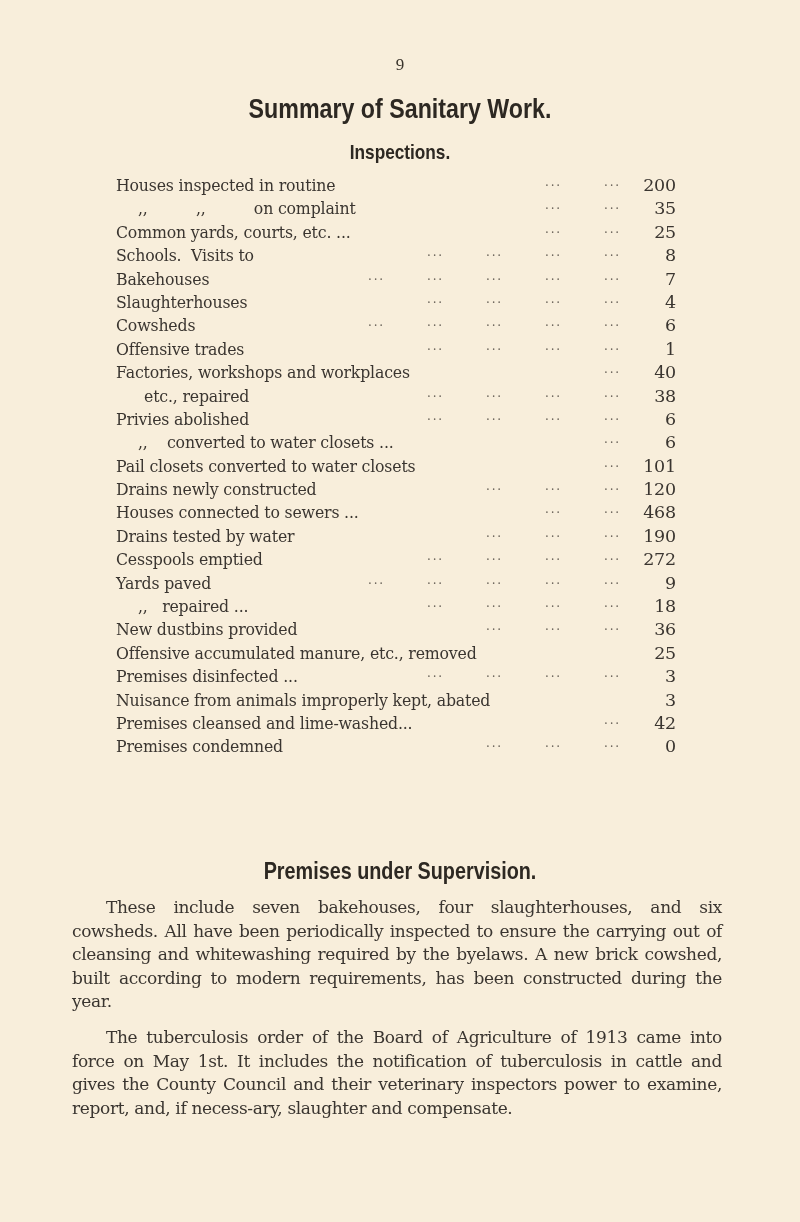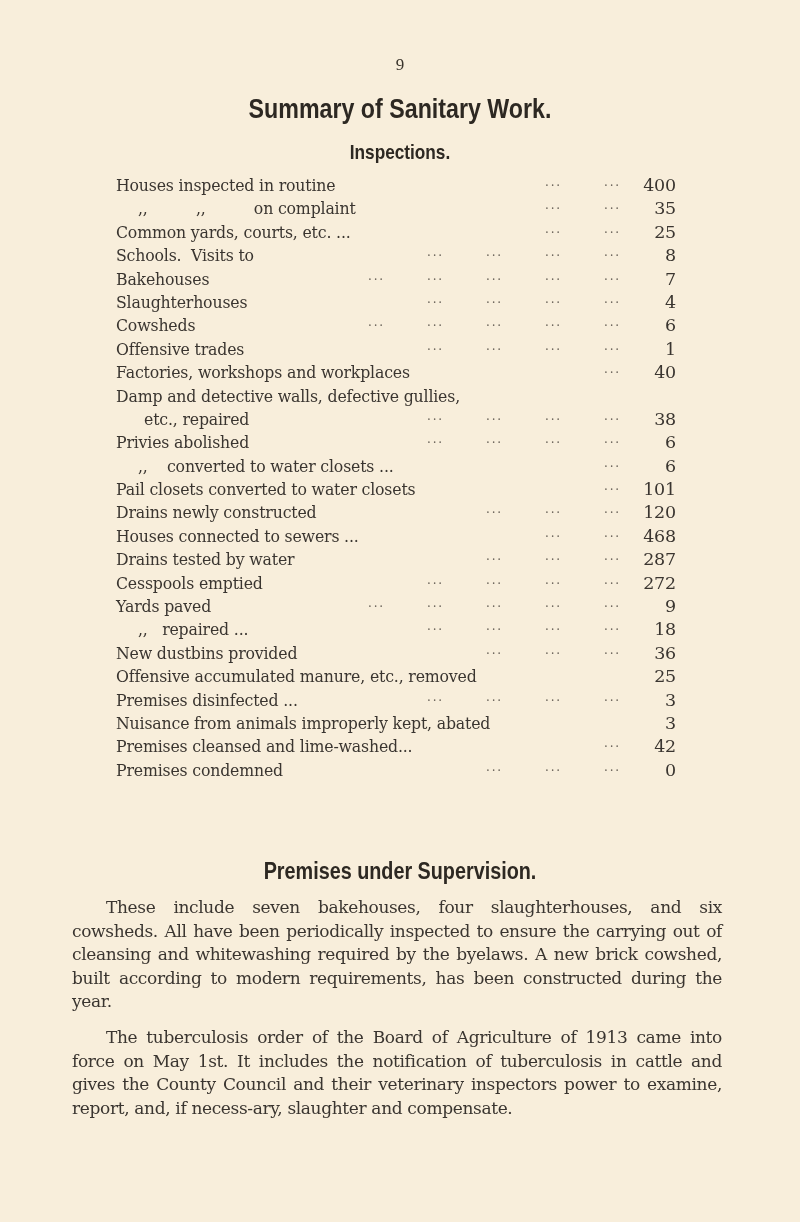--- a/index.html
+++ b/index.html
@@ -63,21 +63,21 @@
   <div class="title">Summary of Sanitary Work.</div>
   <div class="subtitle">Inspections.</div>
 
   <div class="rows" id="rows">
       <div class="row">
         <span class="label" style="white-space: pre;">Houses inspected in routine</span>
         <div class="dots">
           <span style="left: 429px; letter-spacing: -1px;">. . .</span>
           <span style="left: 488px; letter-spacing: -1px;">. . .</span>
         </div>
-        <span class="value">400</span>
+        <span class="value">200</span>
       </div>
       <div class="row">
         <span class="label indent-ditto" style="white-space: pre;">,,          ,,          on complaint</span>
         <div class="dots">
           <span style="left: 429px; letter-spacing: -1px;">. . .</span>
           <span style="left: 488px; letter-spacing: -1px;">. . .</span>
         </div>
         <span class="value">35</span>
       </div>
       <div class="row">
@@ -141,24 +141,20 @@
         <span class="value">1</span>
       </div>
       <div class="row">
         <span class="label" style="white-space: pre;">Factories, workshops and workplaces</span>
         <div class="dots">
           <span style="left: 488px; letter-spacing: -1px;">. . .</span>
         </div>
         <span class="value">40</span>
       </div>
       <div class="row">
-        <span class="label" style="white-space: pre;">Damp and detective walls, defective gullies,</span>
-        <span class="value"></span>
-      </div>
-      <div class="row">
         <span class="label indent-cont" style="white-space: pre;">etc., repaired</span>
         <div class="dots">
           <span style="left: 311px; letter-spacing: -1px;">. . .</span>
           <span style="left: 370px; letter-spacing: -1px;">. . .</span>
           <span style="left: 429px; letter-spacing: -1px;">. . .</span>
           <span style="left: 488px; letter-spacing: -1px;">. . .</span>
         </div>
         <span class="value">38</span>
       </div>
       <div class="row">
@@ -202,21 +198,21 @@
         </div>
         <span class="value">468</span>
       </div>
       <div class="row">
         <span class="label" style="white-space: pre;">Drains tested by water</span>
         <div class="dots">
           <span style="left: 370px; letter-spacing: -1px;">. . .</span>
           <span style="left: 429px; letter-spacing: -1px;">. . .</span>
           <span style="left: 488px; letter-spacing: -1px;">. . .</span>
         </div>
-        <span class="value">287</span>
+        <span class="value">190</span>
       </div>
       <div class="row">
         <span class="label" style="white-space: pre;">Cesspools emptied</span>
         <div class="dots">
           <span style="left: 311px; letter-spacing: -1px;">. . .</span>
           <span style="left: 370px; letter-spacing: -1px;">. . .</span>
           <span style="left: 429px; letter-spacing: -1px;">. . .</span>
           <span style="left: 488px; letter-spacing: -1px;">. . .</span>
         </div>
         <span class="value">272</span>

